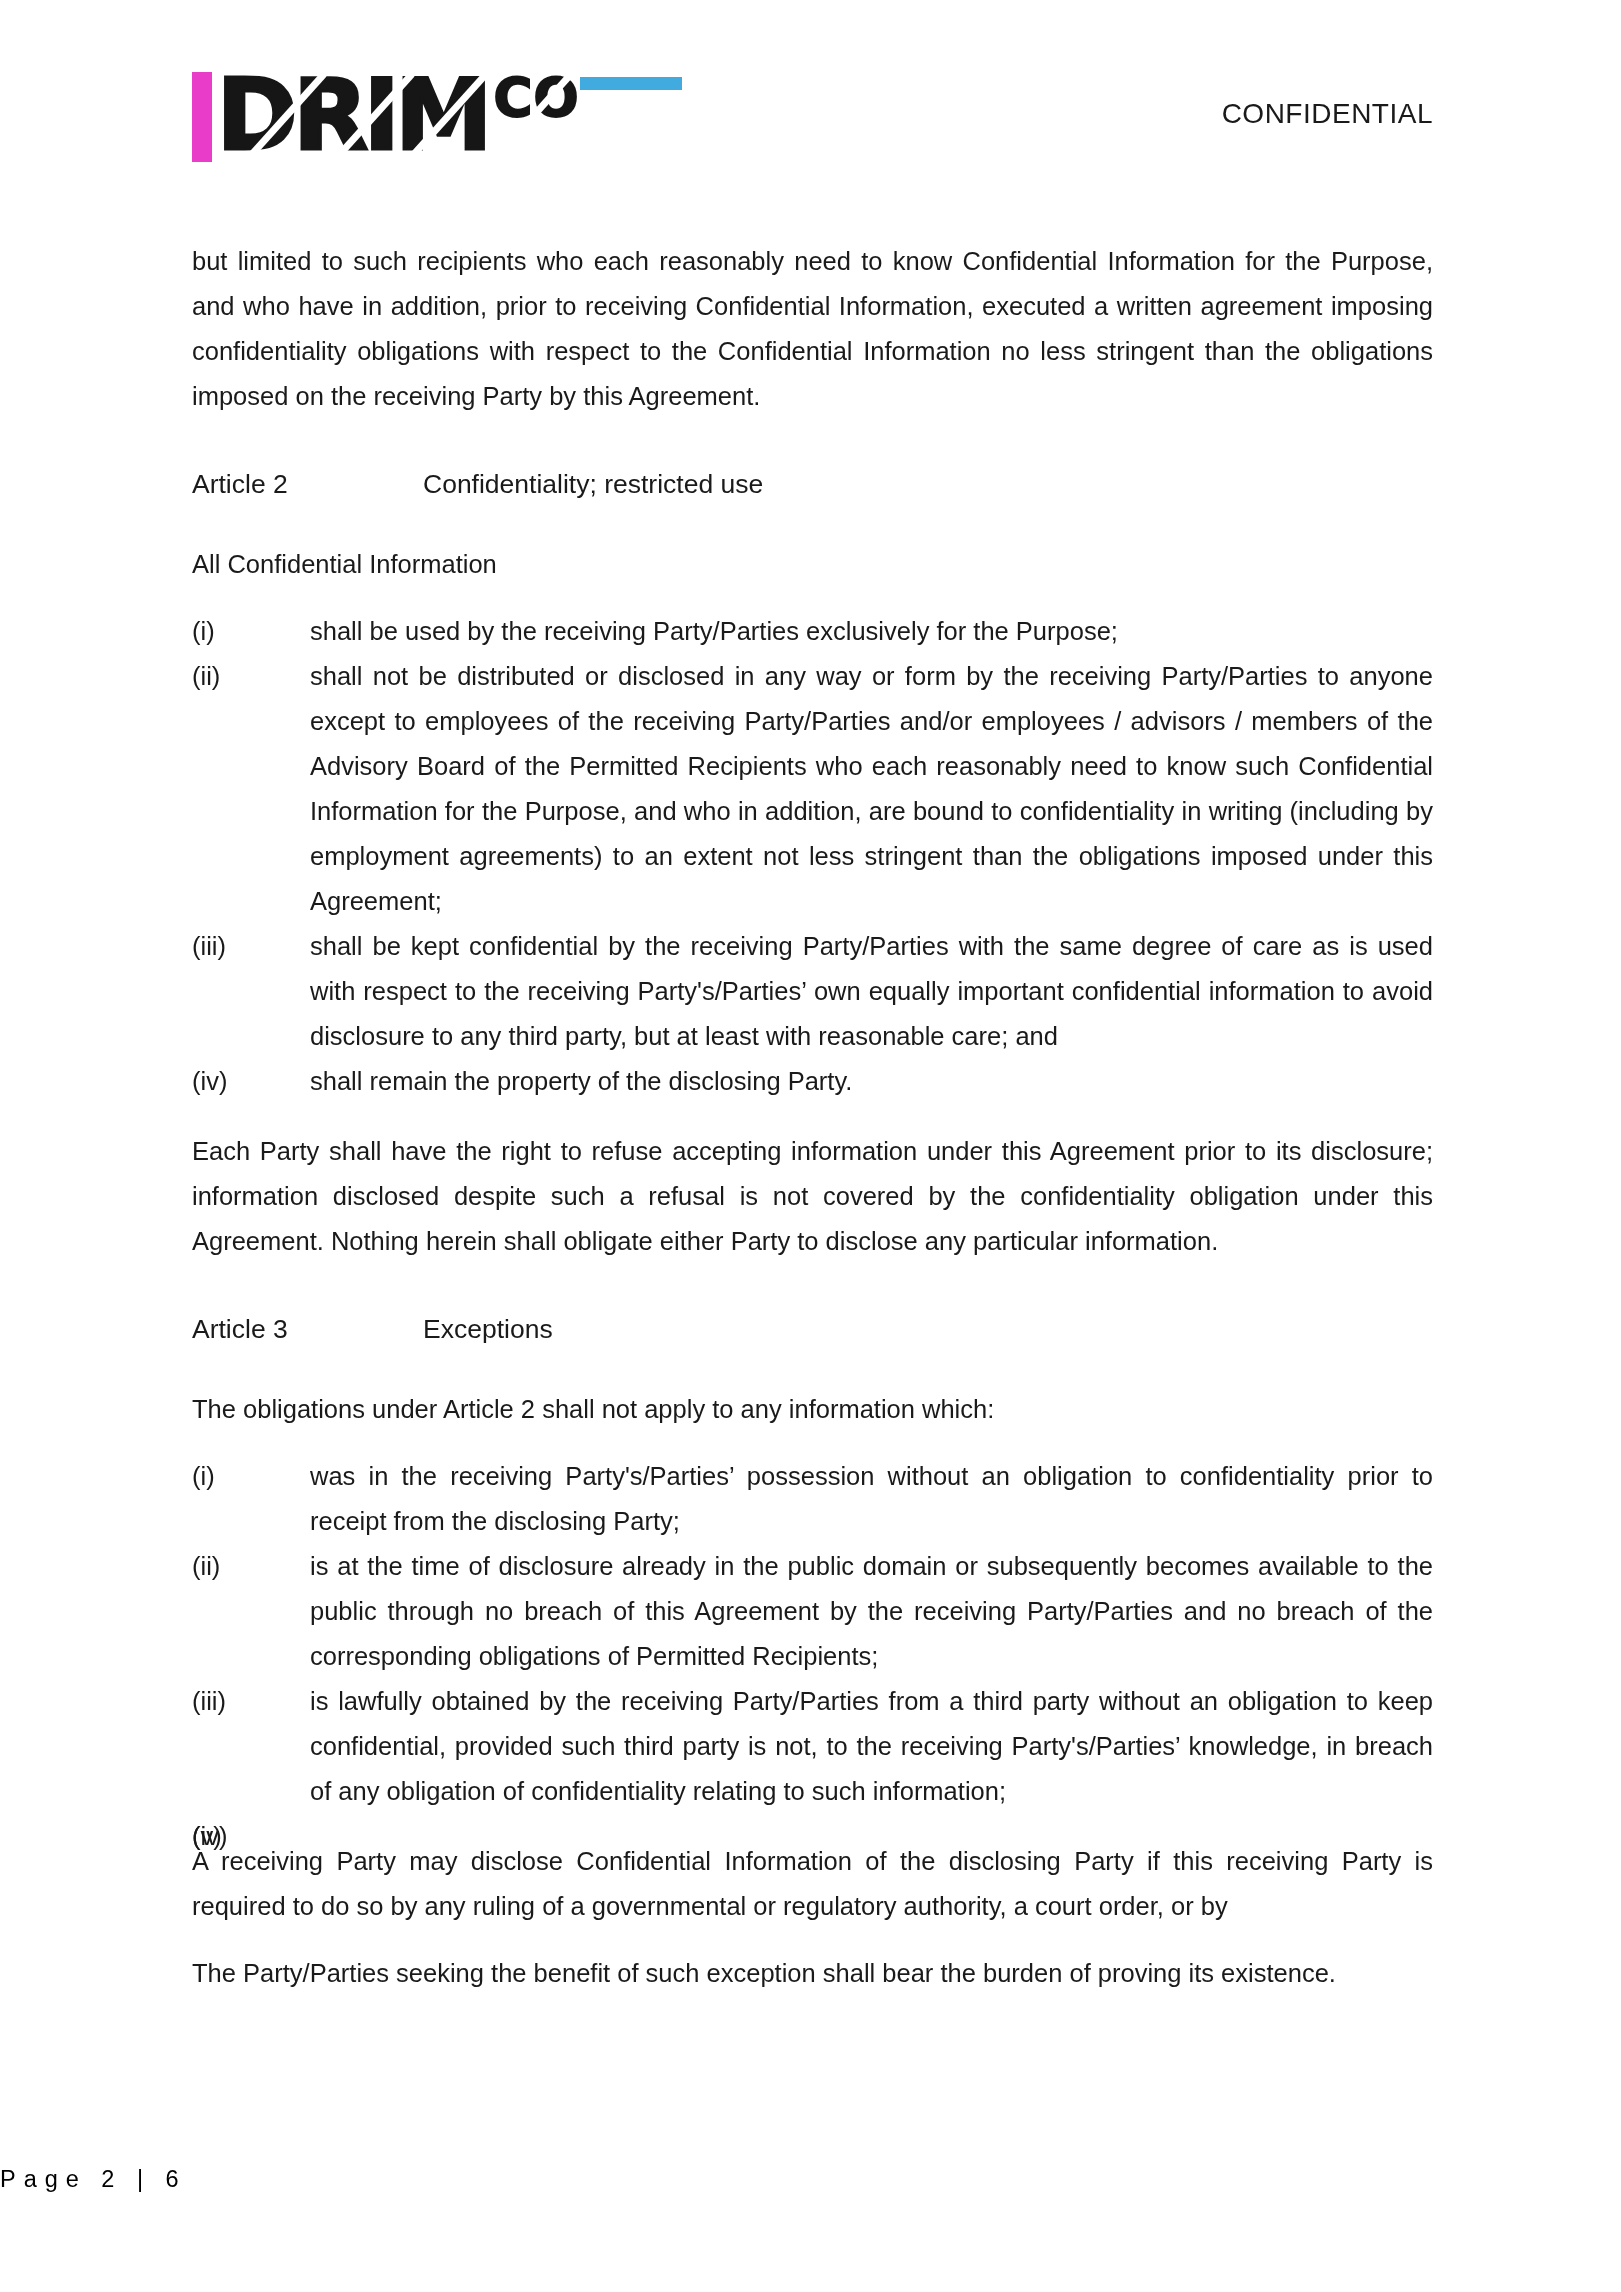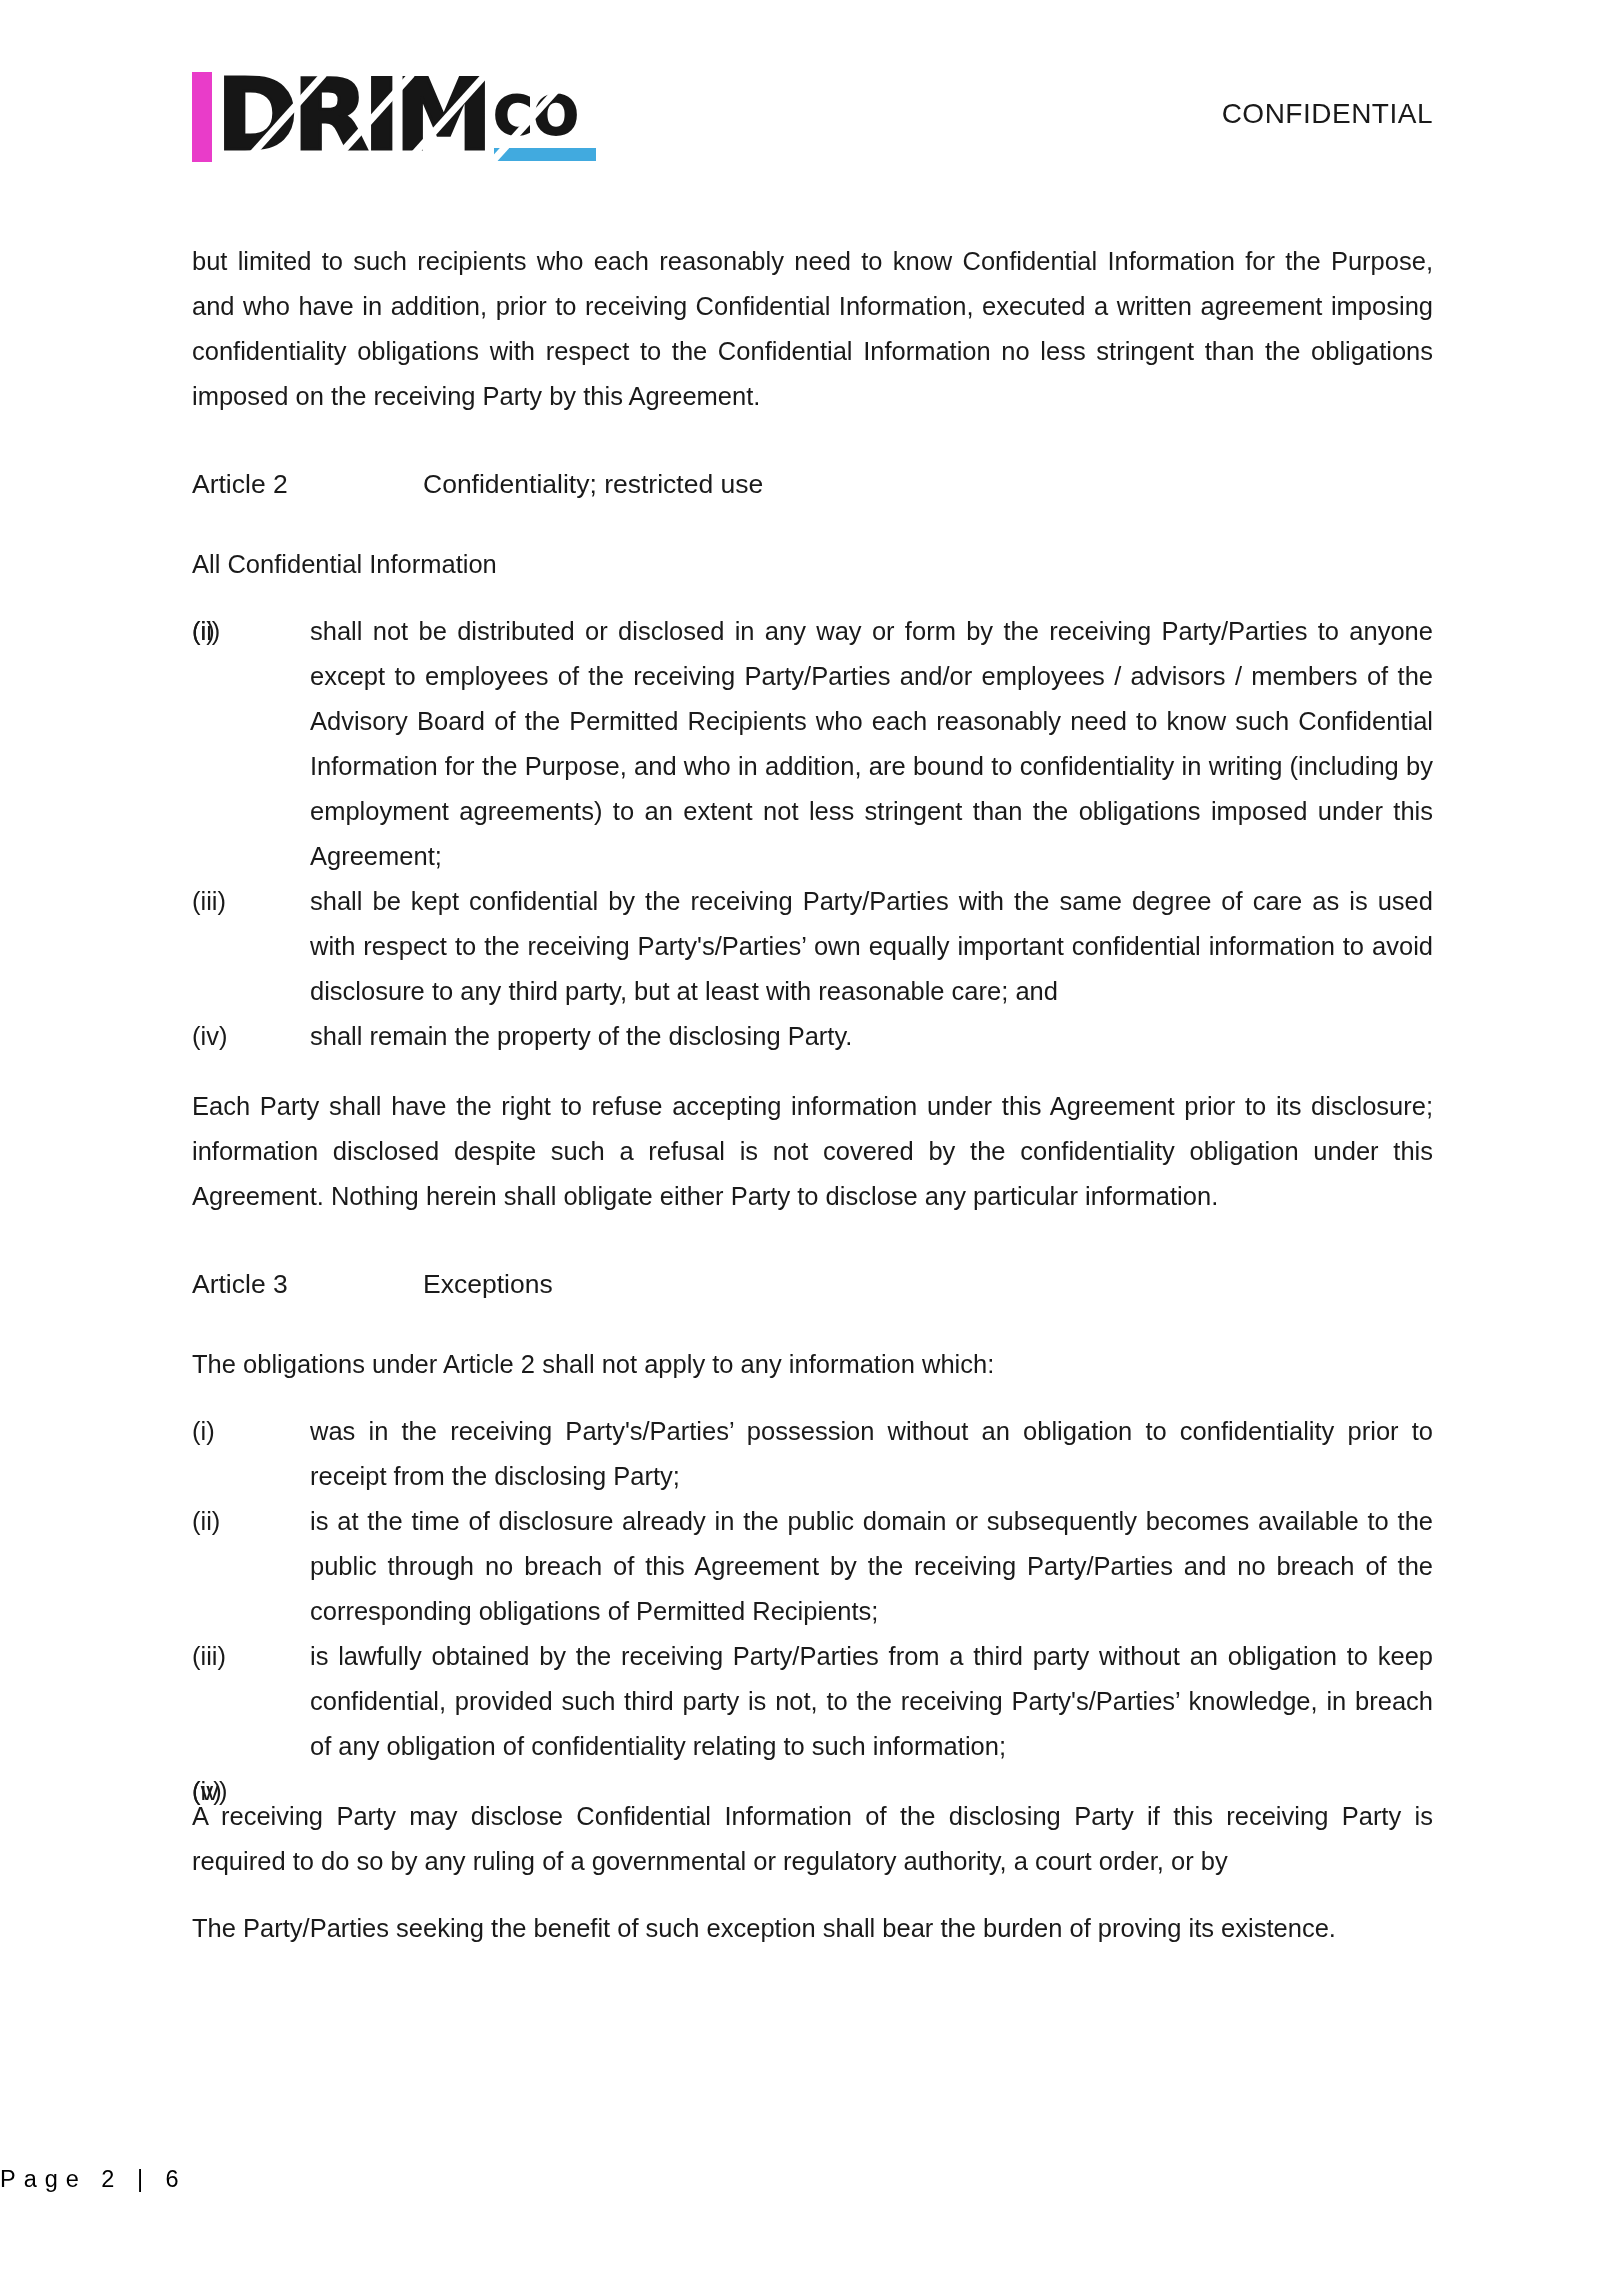--- a/index.html
+++ b/index.html
@@ -50,21 +50,21 @@
     top: -9.8px;
     width: 6.9px;
     height: 118px;
     background: #ffffff;
     transform: rotate(42deg);
   }
   .slash-1 { left: 65px; }
   .slash-2 { left: 153px; }
   .slash-3 { left: 227px; }
   .slash-4 { left: 312px; }
-  .logo-co { margin-left: 5.9px; display: flex; flex-direction: column; margin-top: 20px; }
+  .logo-co { margin-left: 5.9px; display: flex; margin-top: 2px; }
   .logo-co-text {
     font-family: "DejaVu Sans", sans-serif;
     font-weight: bold;
     font-size: 53px;
     line-height: 1;
     letter-spacing: 1px;
     color: #161616;
     -webkit-text-stroke: 2px #161616;
   }
   .logo-underline {
@@ -134,20 +134,21 @@
 
       <h2 class="article-head">
         <span class="art-num">Article 2</span><span class="art-title">Confidentiality; restricted use</span>
       </h2>
 
       <p class="para lead">All Confidential Information</p>
 
       <div class="rlist">
         <div class="li">
           <span class="marker">(i)</span>
+          <span>shall be used by the receiving Party/Parties exclusively for the Purpose;</span>
         </div>
         <div class="li">
           <span class="marker">(ii)</span>
           <span>shall not be distributed or disclosed in any way or form by the receiving Party/Parties to anyone except to employees of the receiving Party/Parties and/or employees / advisors / members of the Advisory Board of the Permitted Recipients who each reasonably need to know such Confidential Information for the Purpose, and who in addition, are bound to confidentiality in writing (including by employment agreements) to an extent not less stringent than the obligations imposed under this Agreement;</span>
         </div>
         <div class="li">
           <span class="marker">(iii)</span>
           <span>shall be kept confidential by the receiving Party/Parties with the same degree of care as is used with respect to the receiving Party's/Parties’ own equally important confidential information to avoid disclosure to any third party, but at least with reasonable care; and</span>
         </div>
         <div class="li">

